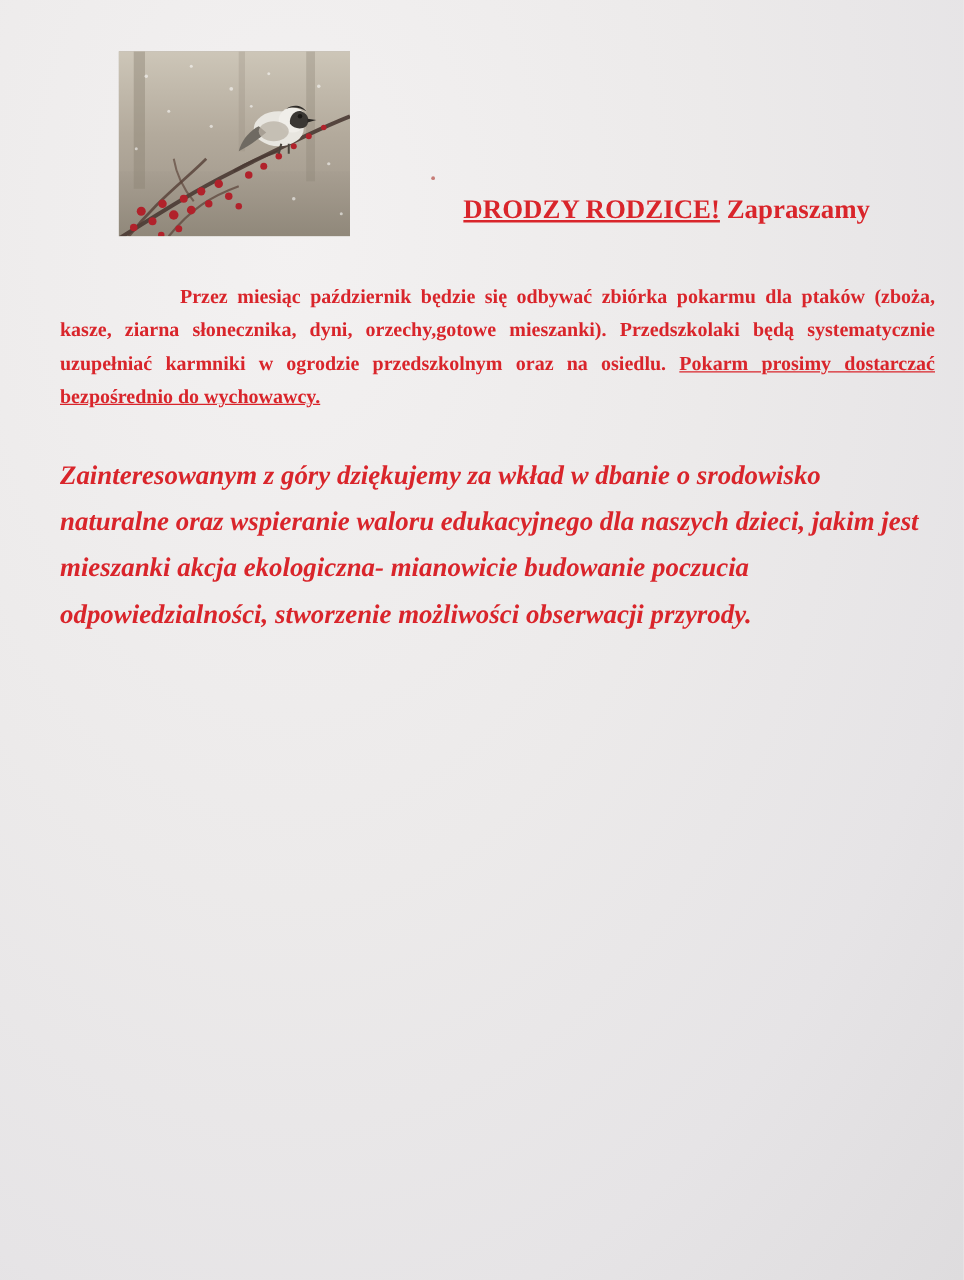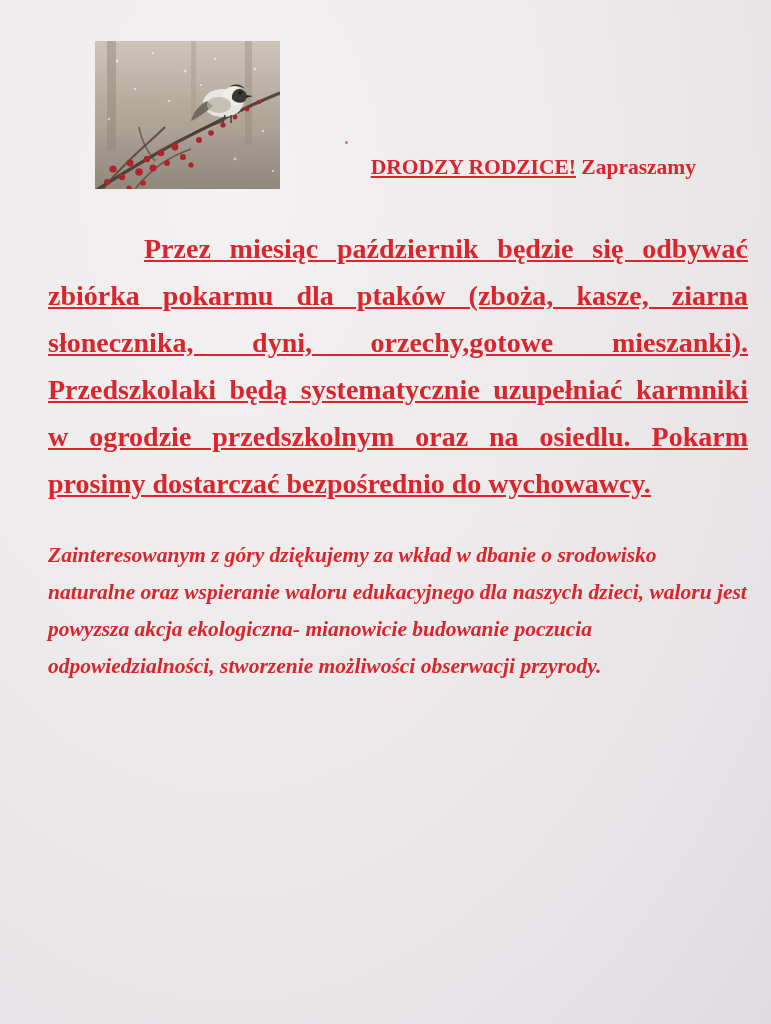--- a/index.html
+++ b/index.html
@@ -78,23 +78,22 @@
   .intro-rest {
     display: block;
     text-align: center;
   }
 
   .p-body {
     font-weight: bold;
     text-align: justify;
     text-justify: inter-word;
     margin-top: 40px;
-    font-size: 28px;
+    font-size: 16px;
     line-height: 1.68;
-    text-decoration: underline;
   }
   .p-body .indent {
     display: inline-block;
     width: 96px;
   }
   .p-body u {
     text-decoration: underline;
   }
 
   .p-thanks {
@@ -212,16 +211,16 @@
         <span class="lead">DRODZY RODZICE!</span>
         <span>Zapraszamy</span>
       </span>
     </p>
 
     <p class="p-body para">
       <span class="indent"></span><span>Przez miesiąc październik będzie się odbywać zbiórka pokarmu dla ptaków (zboża, kasze, ziarna słonecznika, dyni, orzechy,gotowe mieszanki). Przedszkolaki będą systematycznie uzupełniać karmniki w ogrodzie przedszkolnym oraz na osiedlu.</span>
       <u>Pokarm prosimy dostarczać bezpośrednio do wychowawcy.</u>
     </p>
 
-    <p class="p-thanks para">Zainteresowanym z góry dziękujemy za wkład w dbanie o srodowisko naturalne oraz wspieranie waloru edukacyjnego dla naszych dzieci, waloru jest powyzsza akcja ekologiczna- mianowicie budowanie poczucia odpowiedzialności, stworzenie możliwości obserwacji przyrody.</p>
+    <p class="p-thanks para">Zainteresowanym z góry dziękujemy za wkład w dbanie o srodowisko naturalne oraz wspieranie waloru edukacyjnego dla naszych dzieci, jakim jest mieszanki akcja ekologiczna- mianowicie budowanie poczucia odpowiedzialności, stworzenie możliwości obserwacji przyrody.</p>
 
   </div>
 </div>
 
 </body></html>

